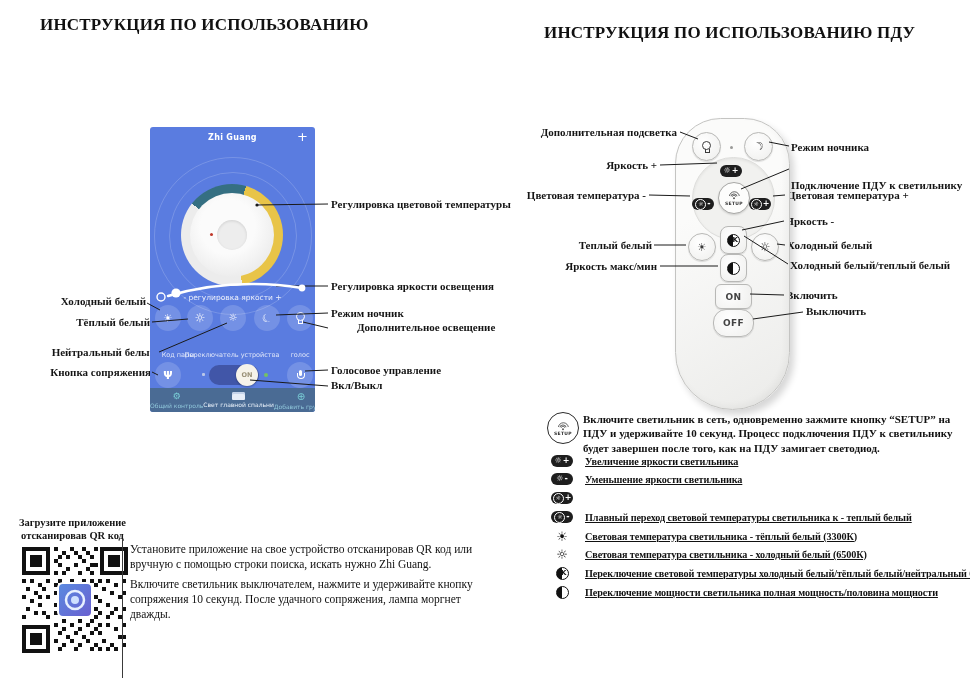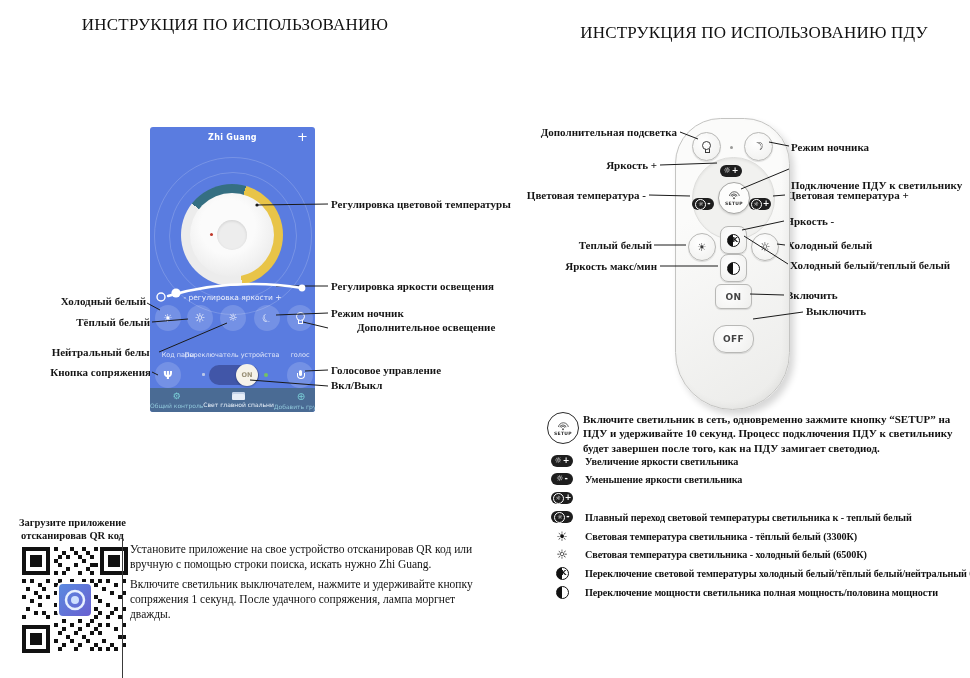--- a/index.html
+++ b/index.html
@@ -1,19 +1,19 @@
 <!DOCTYPE html>
 <html><head>
 <meta charset="utf-8">
 <style>
   html,body{margin:0;padding:0;background:#fff;}
   #canvas{position:relative;width:970px;height:678px;background:#ffffff;overflow:hidden;
           font-family:"Liberation Serif",serif;color:#151515;}
   .abs{position:absolute;}
-  .title{position:absolute;font-weight:normal;font-size:17px;line-height:1.35;text-align:center;color:#111;letter-spacing:.2px;}
+  .title{position:absolute;font-weight:bold;font-size:17px;line-height:1.35;text-align:left;color:#111;letter-spacing:.2px;}
   .lbl{position:absolute;white-space:nowrap;font-weight:bold;font-size:11px;color:#151515;line-height:1;}
   .para{position:absolute;font-size:11.5px;line-height:1.32;color:#111;}
   .note{position:absolute;font-weight:bold;font-size:11px;line-height:1.3;color:#111;}
   svg.overlay{position:absolute;left:0;top:0;pointer-events:none;z-index:60;}
 
   
   .phone{position:absolute;left:150px;top:127px;width:165px;height:285px;background:#5a7ce0;border-radius:3px;overflow:hidden;z-index:5;}
   .phone .hdr{position:absolute;left:0;top:0;width:100%;height:20px;}
   .phone .hdr .t{position:absolute;width:100%;top:6px;text-align:center;font:bold 8px "DejaVu Sans",sans-serif;color:#fff;letter-spacing:.3px;}
   .phone .hdr .plus{position:absolute;right:7px;top:2px;font:400 13px "DejaVu Sans",sans-serif;color:#fff;}
@@ -75,21 +75,21 @@
   .halfk b{font:bold 7px "DejaVu Sans",sans-serif;color:#111;margin-right:1px;}
   .onoff{font:bold 9px "DejaVu Sans",sans-serif;color:#444;letter-spacing:.3px;}
   .sunf{font-family:"DejaVu Sans",sans-serif;font-size:11px;line-height:1;}
   .suno{font-family:"DejaVu Sans",sans-serif;font-size:12px;line-height:1;}
   .moon{font-family:"DejaVu Sans",sans-serif;font-size:11px;line-height:1;display:inline-block;transform:rotate(-25deg);}
   .rdot{position:absolute;left:54px;top:27px;width:3px;height:3px;border-radius:50%;background:#9a9a98;}
 
   
   .leg-row{position:absolute;left:549px;display:flex;align-items:center;gap:10px;height:16px;}
   .leg-ic{width:26px;display:flex;align-items:center;justify-content:center;}
-  .leg-t{white-space:nowrap;font-weight:bold;font-size:10.2px;letter-spacing:-.1px;color:#111;}
+  .leg-t{white-space:nowrap;font-weight:bold;font-size:10.2px;letter-spacing:-.1px;color:#111;text-decoration:underline;}
   .legsun{font-family:"DejaVu Sans",sans-serif;font-size:13px;color:#111;line-height:1;}
   .setup-ic{position:absolute;left:547px;top:412px;width:30px;height:30px;border:1.3px solid #2b2b2b;border-radius:50%;
             display:flex;flex-direction:column;align-items:center;justify-content:center;gap:0px;background:#fff;}
   .qr-cap{position:absolute;left:10px;top:516px;width:125px;text-align:center;font-weight:bold;font-size:10.5px;line-height:1.25;}
   .vline{position:absolute;left:122px;top:539px;width:1px;height:139px;background:#3a3a3a;}
 </style>
 </head>
 <body>
 
 <div id="canvas">
@@ -224,21 +224,21 @@
     <div class="rbtn round" style="left:75px;top:114px;width:26px;height:26px;">
       <span class="suno">☼</span>
       </div>
     <div class="rbtn" style="left:44px;top:135px;width:25px;height:26px;border-radius:8px;">
       <span class="halfk"></span>
       </div>
 
     <div class="rbtn" style="left:39px;top:165px;width:35px;height:23px;border-radius:6px;">
       <span class="onoff">ON</span>
       </div>
-    <div class="rbtn" style="left:37px;top:206px;width:39px;height:26px;border-radius:13px;">
+    <div class="rbtn" style="left:37px;top:190px;width:39px;height:26px;border-radius:13px;">
       <span class="onoff">OFF</span>
       </div>
   </div>
 
   <div class="lbl" style="right:293px;top:127px;">Дополнительная подсветка</div>
   <div class="lbl" style="right:313px;top:160px;">Яркость +</div>
   <div class="lbl" style="right:324px;top:190px;">Цветовая температура -</div>
   <div class="lbl" style="right:318px;top:240px;">Теплый белый</div>
   <div class="lbl" style="right:313px;top:261px;">Яркость макс/мин</div>
 
@@ -355,21 +355,21 @@
     </defs>
     <g>
       <rect x="36" y="36" width="34" height="34" rx="5" fill="url(#lg)" stroke="#fff" stroke-width="2"></rect>
       <circle cx="53" cy="53" r="9" fill="none" stroke="#e8f0ff" stroke-width="2.5"></circle>
       <circle cx="53" cy="53" r="4" fill="#cfe0ff"></circle>
     </g>
   </svg>
 
   <div class="vline"></div>
   <div class="para" style="left:130px;top:542px;width:352px;">Установите приложение на свое устройство отсканировав QR код или вручную с помощью строки поиска, искать нужно Zhi Guang.</div>
-  <div class="para" style="left:130px;top:577px;width:352px;">Включите светильник выключателем, нажмите и удерживайте кнопку сопряжения 1 секунд. После удачного сопряжения, лампа моргнет дважды.</div>
+  <div class="para" style="left:130px;top:577px;width:352px;">Включите светильник выключателем, нажмите и удерживайте кнопку сопряжения 10 секунд. После удачного сопряжения, лампа моргнет дважды.</div>
 
   <svg class="overlay" width="970" height="678" viewBox="0 0 970 678">
     <g stroke="#1a1a1a" stroke-width="1">
 
       <line x1="147" y1="303" x2="160" y2="310"></line>
       <line x1="152" y1="322" x2="188" y2="319"></line>
       <line x1="159" y1="352" x2="227" y2="323"></line>
       <line x1="152" y1="372" x2="158" y2="375"></line>
 
       <line x1="257" y1="205" x2="328" y2="204"></line>

